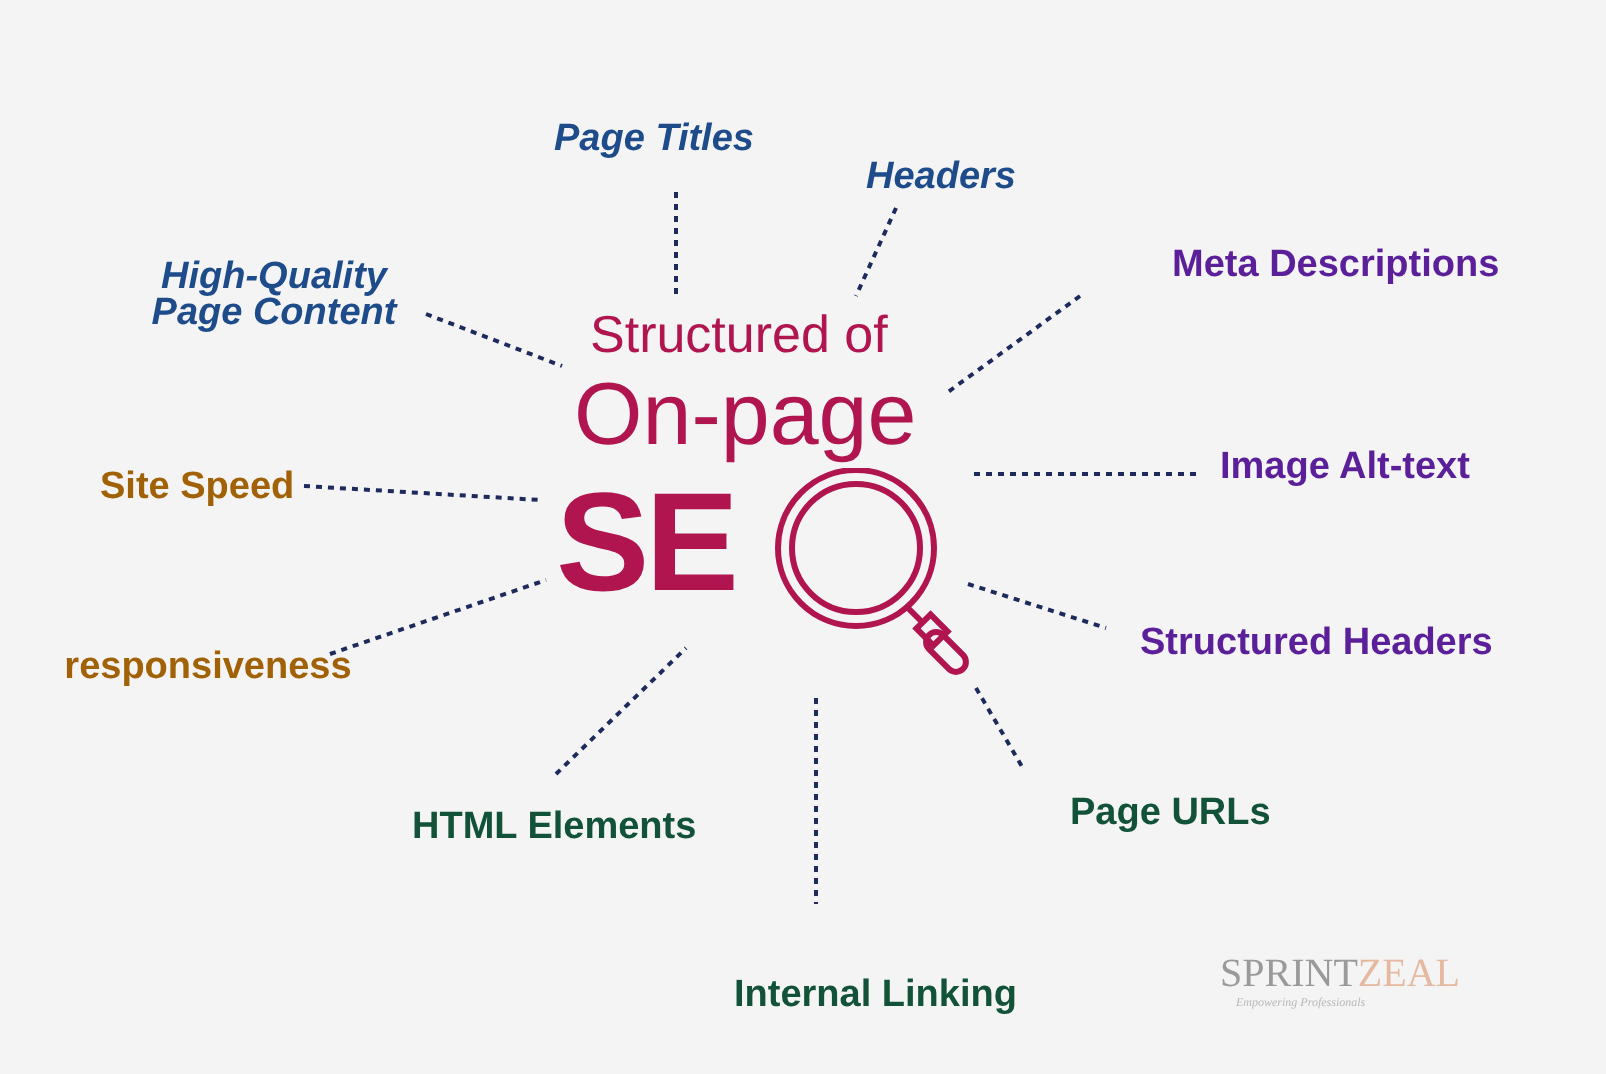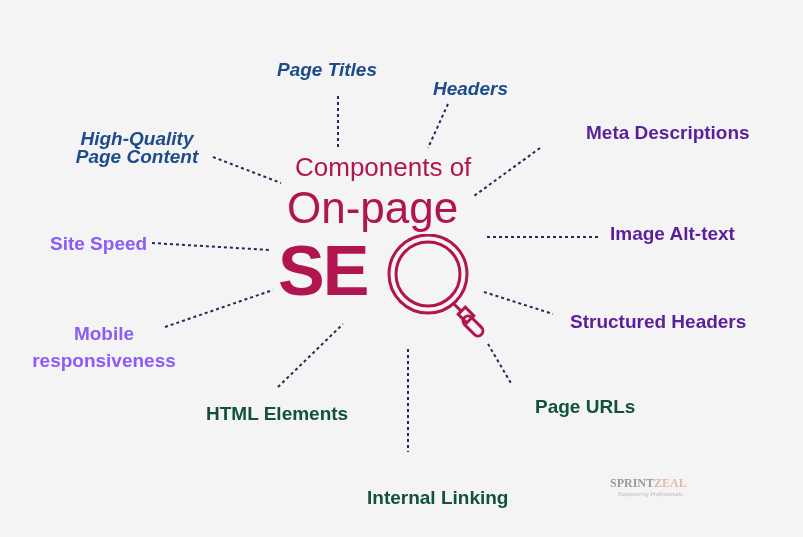--- a/index.html
+++ b/index.html
@@ -1,28 +1,28 @@
 <!DOCTYPE html>
 <html><head>
 <meta charset="utf-8">
 <style>
   html,body{margin:0;padding:0;}
   body{width:803px;height:537px;background:#f4f4f4;position:relative;overflow:hidden;font-family:"Liberation Sans",sans-serif;}
   .lbl{position:absolute;font-weight:bold;font-size:19px;white-space:nowrap;line-height:19px;}
   .blue{color:#1e4b8a;font-style:italic;}
   .purple{color:#5b1f9a;}
-  .brown{color:#8b5cf6;}
+  .brown{color:#a16207;}
   .green{color:#115238;margin-left:24px;}
   .center{text-align:center;}
   svg.lines{position:absolute;left:0;top:0;}
   .title1{position:absolute;left:295px;top:152px;font-size:26px;color:#b0154f;}
   .title2{position:absolute;left:287px;top:183px;font-size:44px;color:#b0154f;text-align:center;}
   .seo{position:absolute;left:278px;top:228px;font-size:70px;font-weight:bold;color:#b0154f;letter-spacing:-2px;line-height:86px;}
   .logo{position:absolute;left:610px;top:476px;font-family:"Liberation Serif",serif;}
-  .logo .main{font-size:12px;font-weight:bold;color:#9a9a9a;}
+  .logo .main{font-size:20px;font-weight:normal;color:#9a9a9a;}
   .logo .main .z{color:#e5b9a0;}
   .logo .tag{font-size:6px;color:#b8b8b8;margin-left:8px;font-style:italic;}
 </style>
 </head>
 <body>
 
 <svg class="lines" width="803" height="537" viewBox="0 0 803 537">
   <g stroke="#1d2a5c" stroke-width="2" stroke-dasharray="3,3" fill="none">
     <line x1="338" y1="96" x2="338" y2="148"></line>
     <line x1="448" y1="104" x2="428" y2="148"></line>
@@ -45,29 +45,28 @@
 <div class="lbl blue center" style="left:70px;top:130px;width:134px;line-height:18px;">
   <div>High-Quality</div>
   <div>Page Content</div>
 </div>
 
 <div class="lbl purple" style="left:610px;top:224px;">Image Alt-text</div>
 <div class="lbl brown" style="left:50px;top:234px;">Site Speed</div>
 <div class="lbl purple" style="left:570px;top:312px;">Structured Headers</div>
 
 <div class="lbl brown center" style="left:27px;top:320px;width:154px;line-height:27px;">
-  <div>Mobile</div>
   <div>responsiveness</div>
 </div>
 
 <div class="lbl green" style="left:511px;top:397px;">Page URLs</div>
 <div class="lbl green" style="left:182px;top:404px;">HTML Elements</div>
 <div class="lbl green" style="left:343px;top:488px;">Internal Linking</div>
 
-<div class="title1">Components of</div>
+<div class="title1">Structured of</div>
 <div class="title2">On-page</div>
 <div class="seo">SE</div>
 
 <svg style="position:absolute;left:384px;top:234px;" width="110" height="104" viewBox="0 0 110 104">
   <circle cx="44" cy="40" r="39" fill="none" stroke="#b0154f" stroke-width="3"></circle>
   <circle cx="44" cy="40" r="32" fill="none" stroke="#b0154f" stroke-width="3"></circle>
   <line x1="70" y1="70" x2="78" y2="78" stroke="#b0154f" stroke-width="3"></line>
   <rect x="76" y="76" width="12" height="10" fill="none" stroke="#b0154f" stroke-width="3" transform="rotate(45 82 81)"></rect>
   <rect x="84" y="80" width="10" height="24" rx="5" fill="none" stroke="#b0154f" stroke-width="3" transform="rotate(-45 89 92)"></rect>
 </svg>

